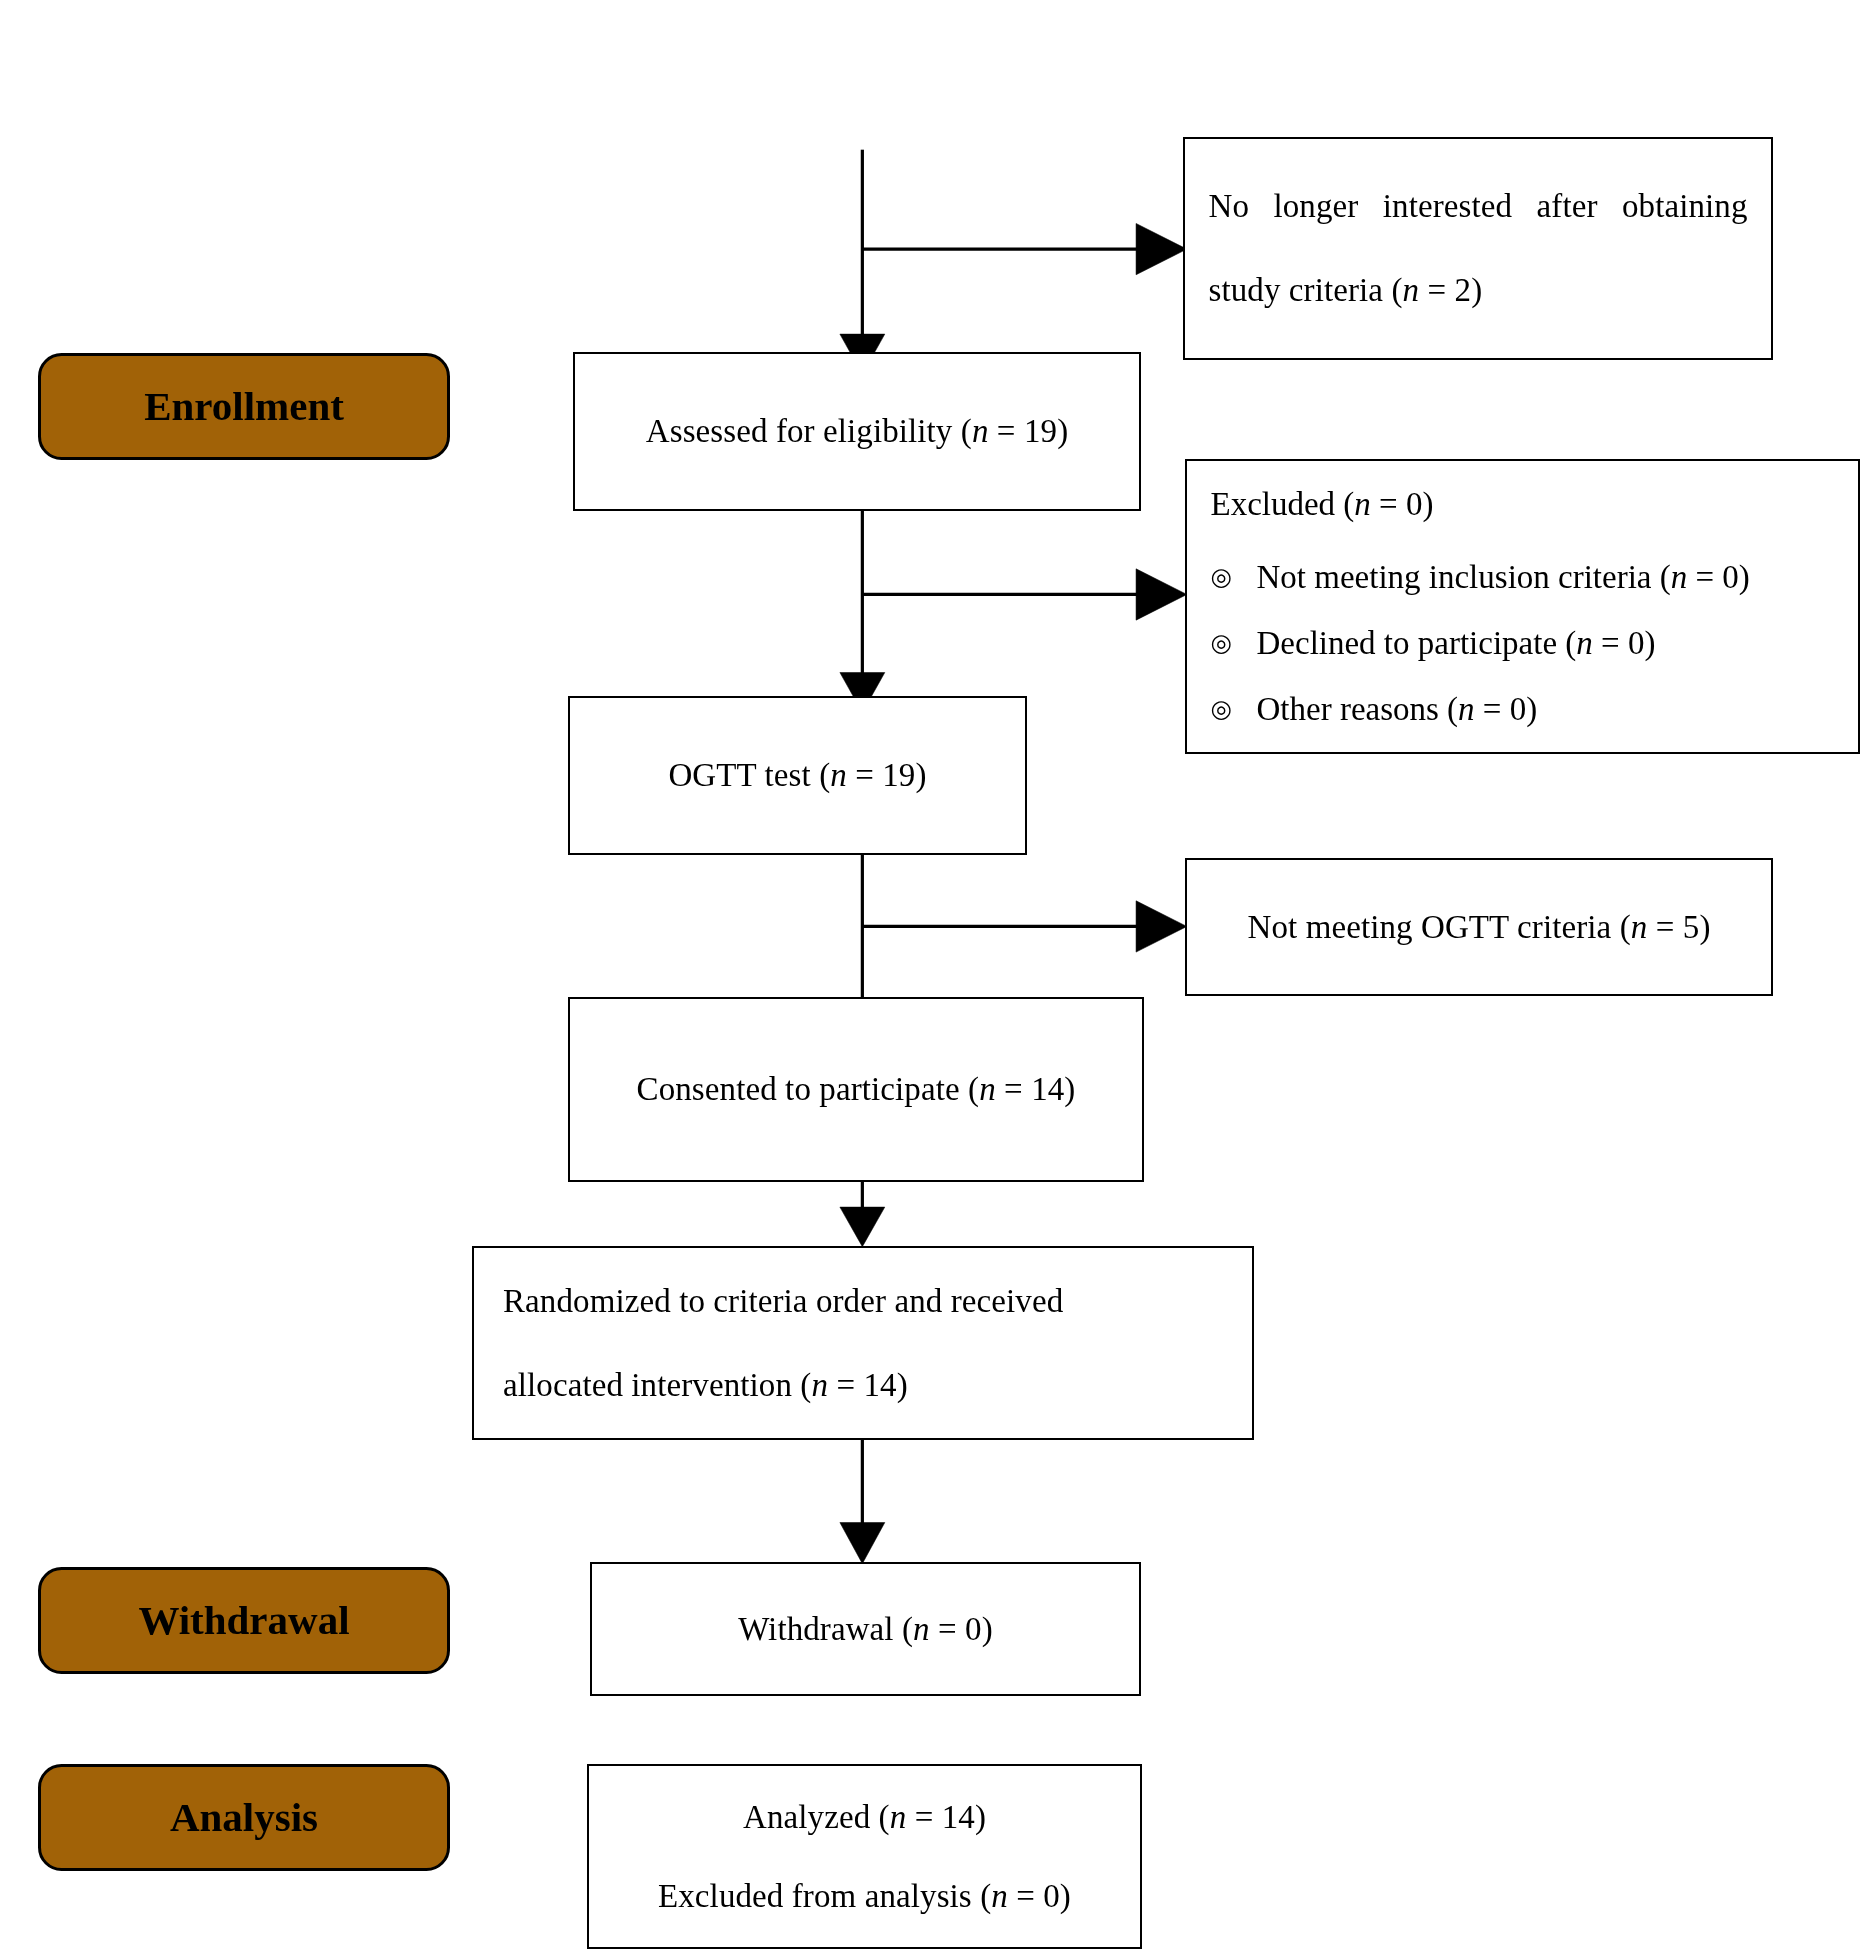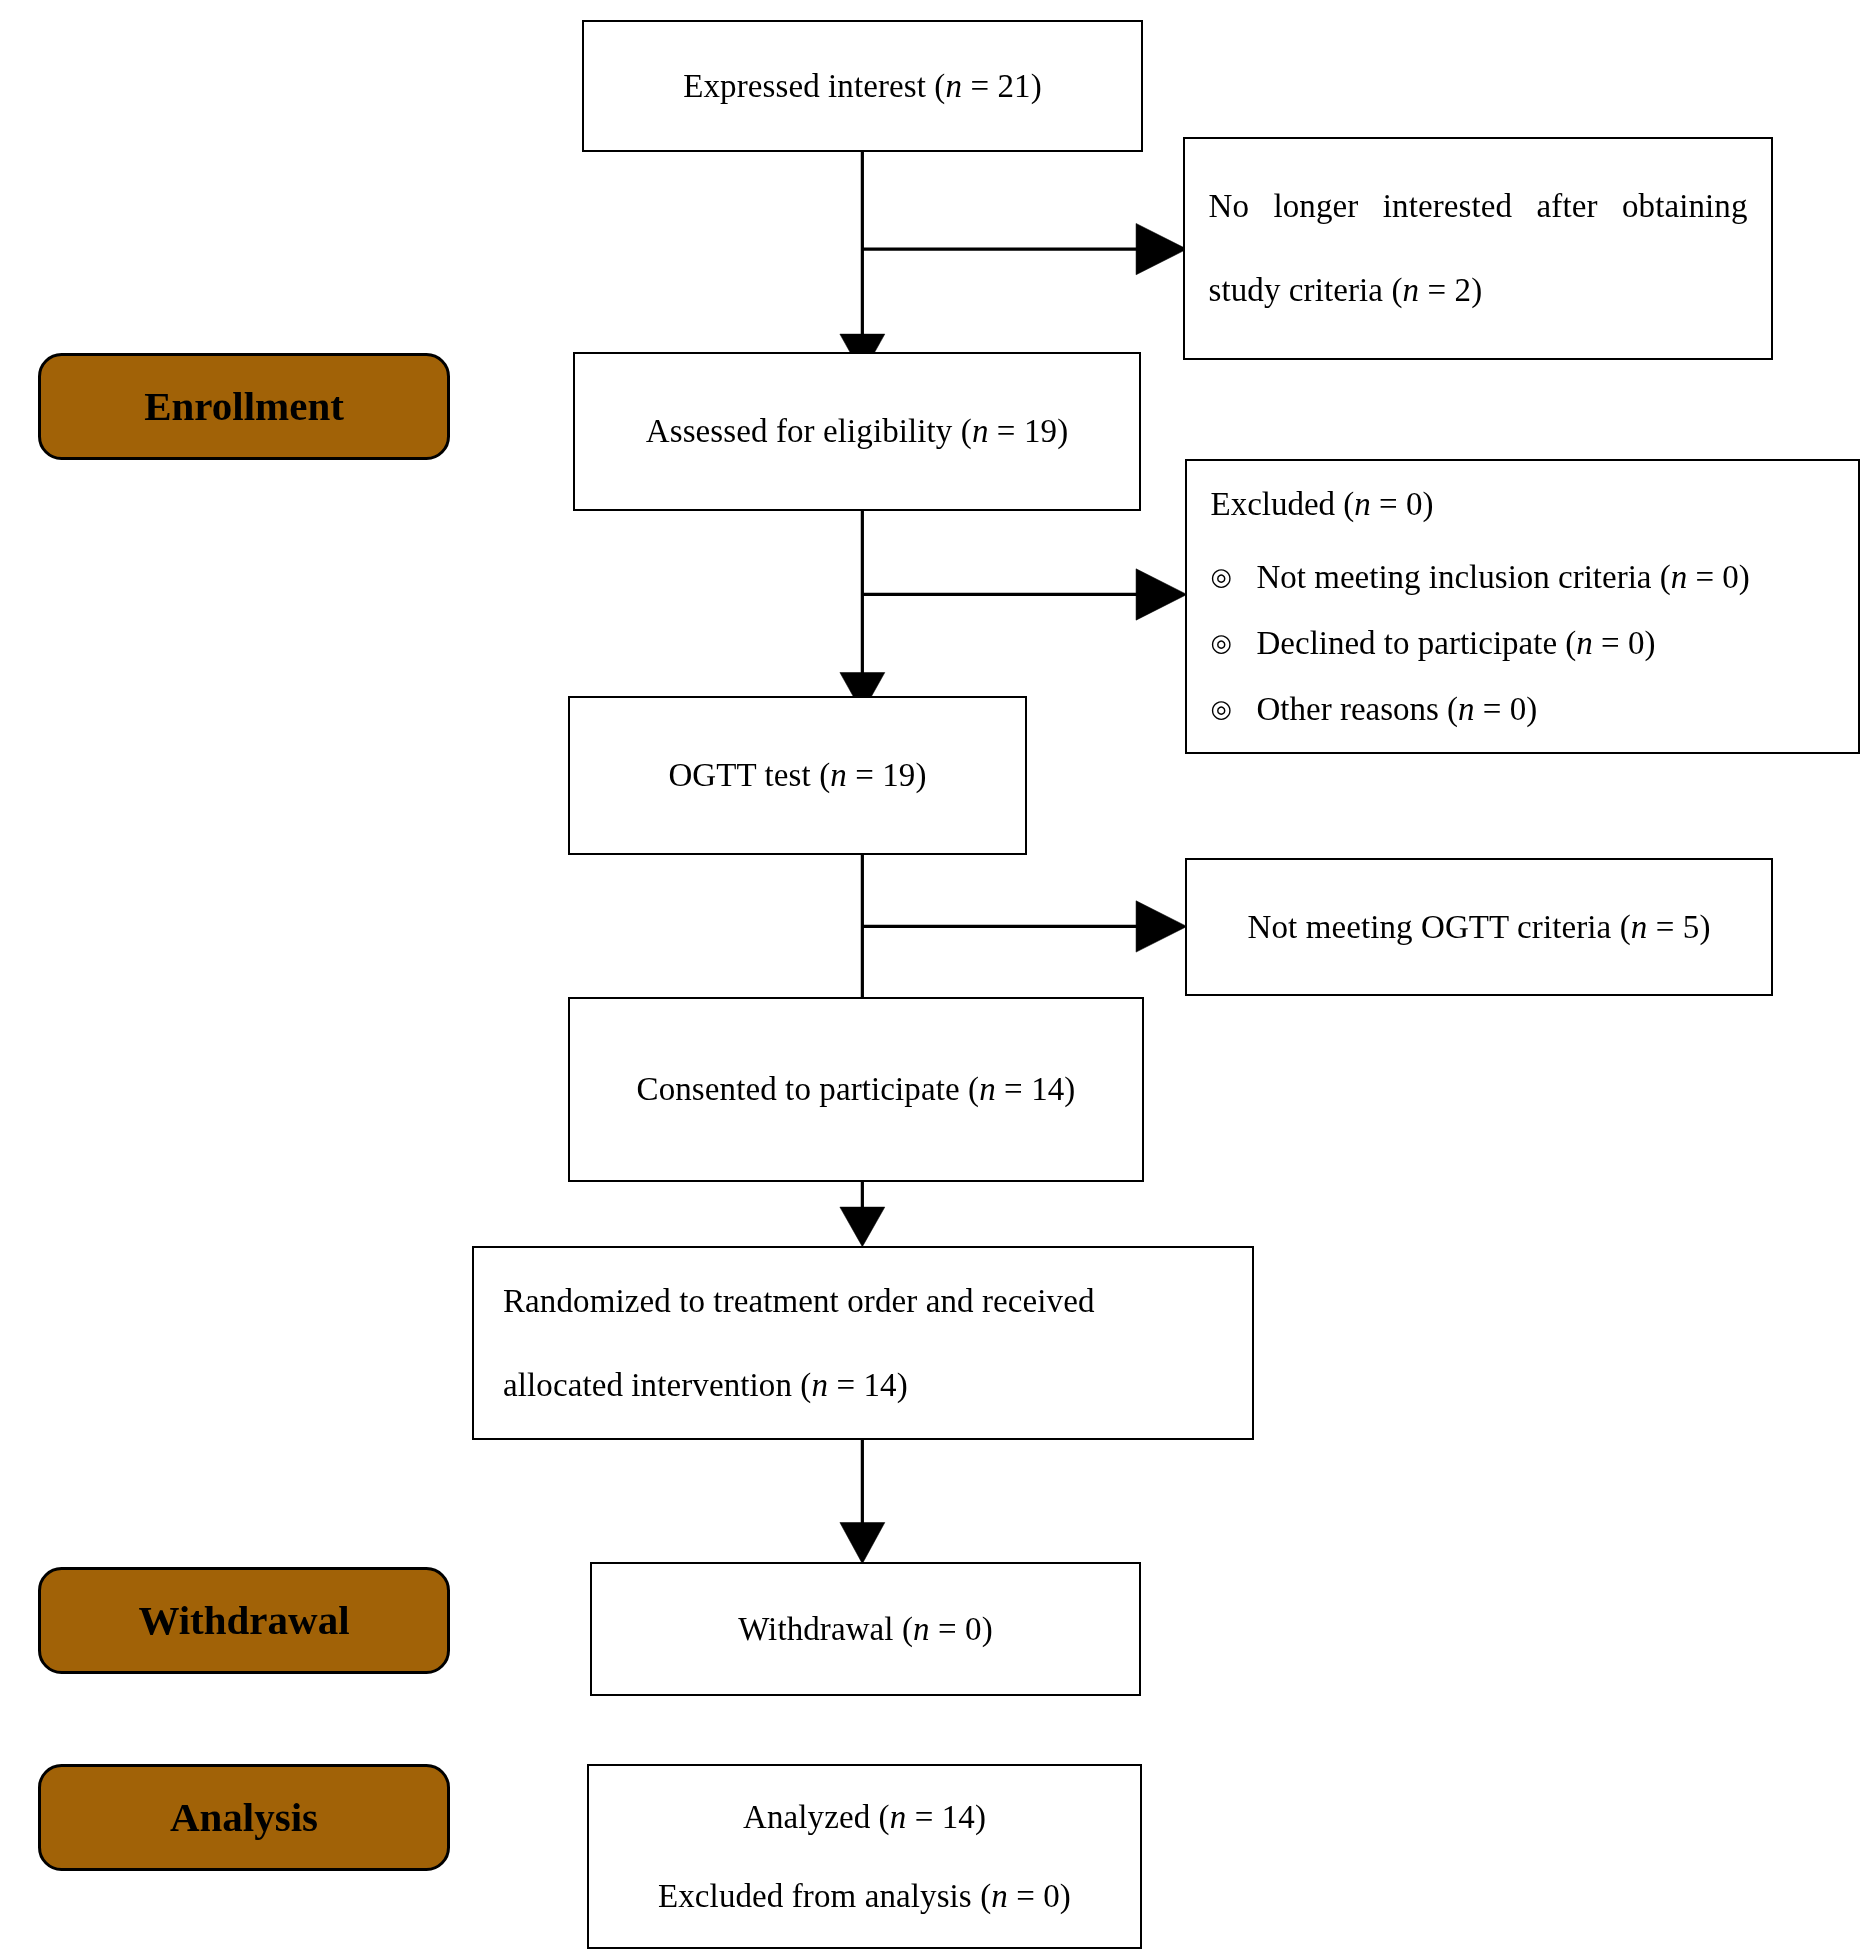--- a/index.html
+++ b/index.html
@@ -113,38 +113,35 @@
   </div>
 
   <div class="pill" style="left:38px;top:1567px;width:412px;height:107px;">
     <span class="txt">Withdrawal</span>
   </div>
 
   <div class="pill" style="left:38px;top:1764px;width:412px;height:107px;">
     <span class="txt">Analysis</span>
   </div>
 
-  <div class="node" style="left:582px;top:20.3px;width:561px;height:132px;">
-    <span class="txt ctr pad"><span>Expressed interest (</span><i class="n">n</i><span> = 21)</span></span>
-  </div>
 
   <div class="node" style="left:573px;top:352px;width:568px;height:159px;">
     <span class="txt ctr pad"><span>Assessed for eligibility (</span><i class="n">n</i><span> = 19)</span></span>
   </div>
 
   <div class="node" style="left:568px;top:696px;width:459px;height:159px;">
     <span class="txt ctr pad"><span>OGTT test (</span><i class="n">n</i><span> = 19)</span></span>
   </div>
 
   <div class="node" style="left:568px;top:997px;width:576px;height:185px;">
     <span class="txt ctr pad"><span>Consented to participate (</span><i class="n">n</i><span> = 14)</span></span>
   </div>
 
   <div class="node" style="left:472px;top:1246px;width:782px;height:194px;">
-    <span class="txt lft pad-l">Randomized to treatment order and received</span>
+    <span class="txt lft pad-l">Randomized to criteria order and received</span>
     <span class="txt lft pad-l gap-line"><span>allocated intervention (</span><i class="n">n</i><span> = 14)</span></span>
   </div>
 
   <div class="node" style="left:590px;top:1562px;width:551px;height:134px;">
     <span class="txt ctr pad"><span>Withdrawal (</span><i class="n">n</i><span> = 0)</span></span>
   </div>
 
   <div class="node" style="left:587px;top:1764px;width:555px;height:185px;">
     <span class="txt ctr pad"><span>Analyzed (</span><i class="n">n</i><span> = 14)</span></span>
     <span class="txt ctr pad gap-line-sm"><span>Excluded from analysis (</span><i class="n">n</i><span> = 0)</span></span>

